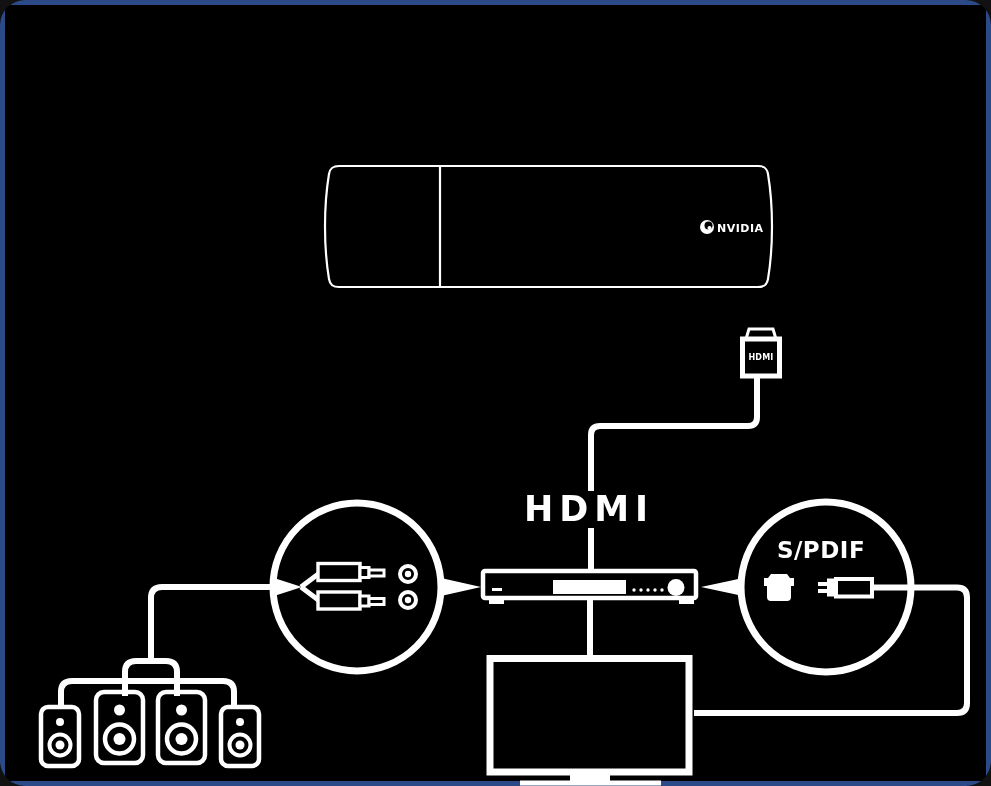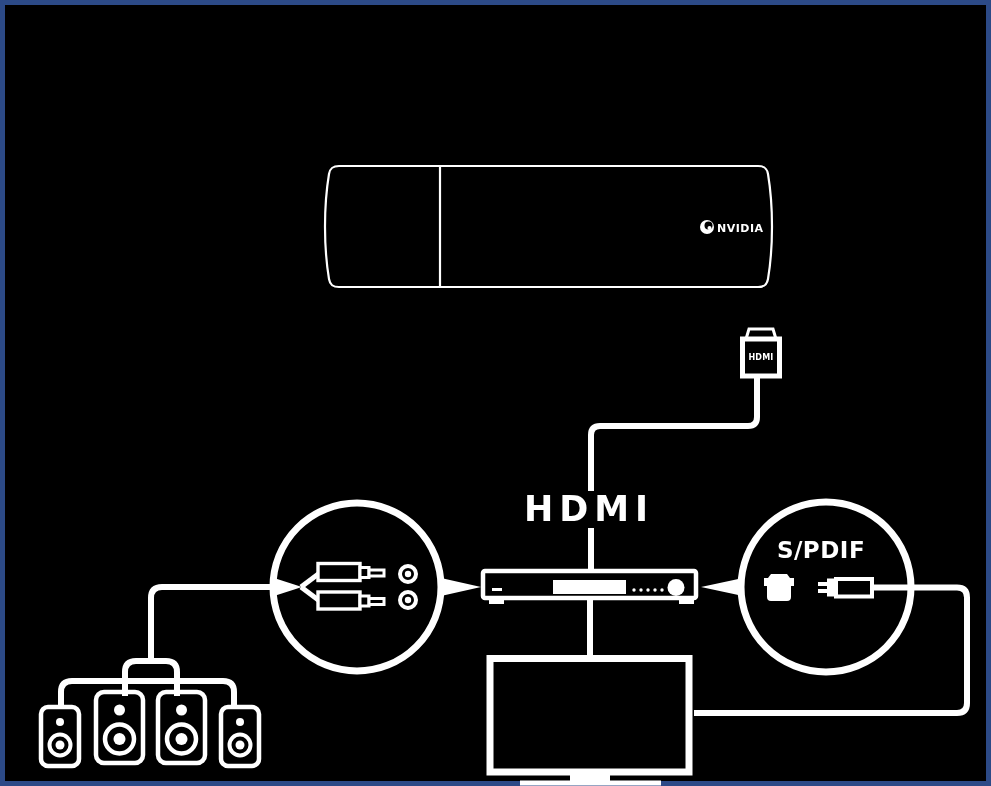--- a/index.html
+++ b/index.html
@@ -8,20 +8,21 @@
     --frame: #2c4a87;
   }
   html, body { margin: 0; padding: 0; background: #111; }
   .canvas {
     position: relative;
     width: 991px;
     height: 786px;
     background: var(--bg);
     overflow: hidden;
     font-family: "DejaVu Sans", sans-serif;
+    border-radius: 25px;
   }
   svg { display: block; }
   .ln  { stroke: var(--fg); fill: none; }
   .fil { fill: var(--fg); stroke: none; }
   .box { stroke: var(--fg); fill: var(--bg); }
   text { fill: var(--fg); font-family: "DejaVu Sans", sans-serif; }
   .brand-text   { font-size: 11px; font-weight: bold; letter-spacing: 0.5px; }
   .plug-text    { font-size: 8px;  font-weight: bold; letter-spacing: 0.2px; }
   .hdmi-word    { font-size: 35px; font-weight: bold; letter-spacing: 6px; }
   .spdif-text   { font-size: 23px; font-weight: bold; letter-spacing: 0.5px; }

